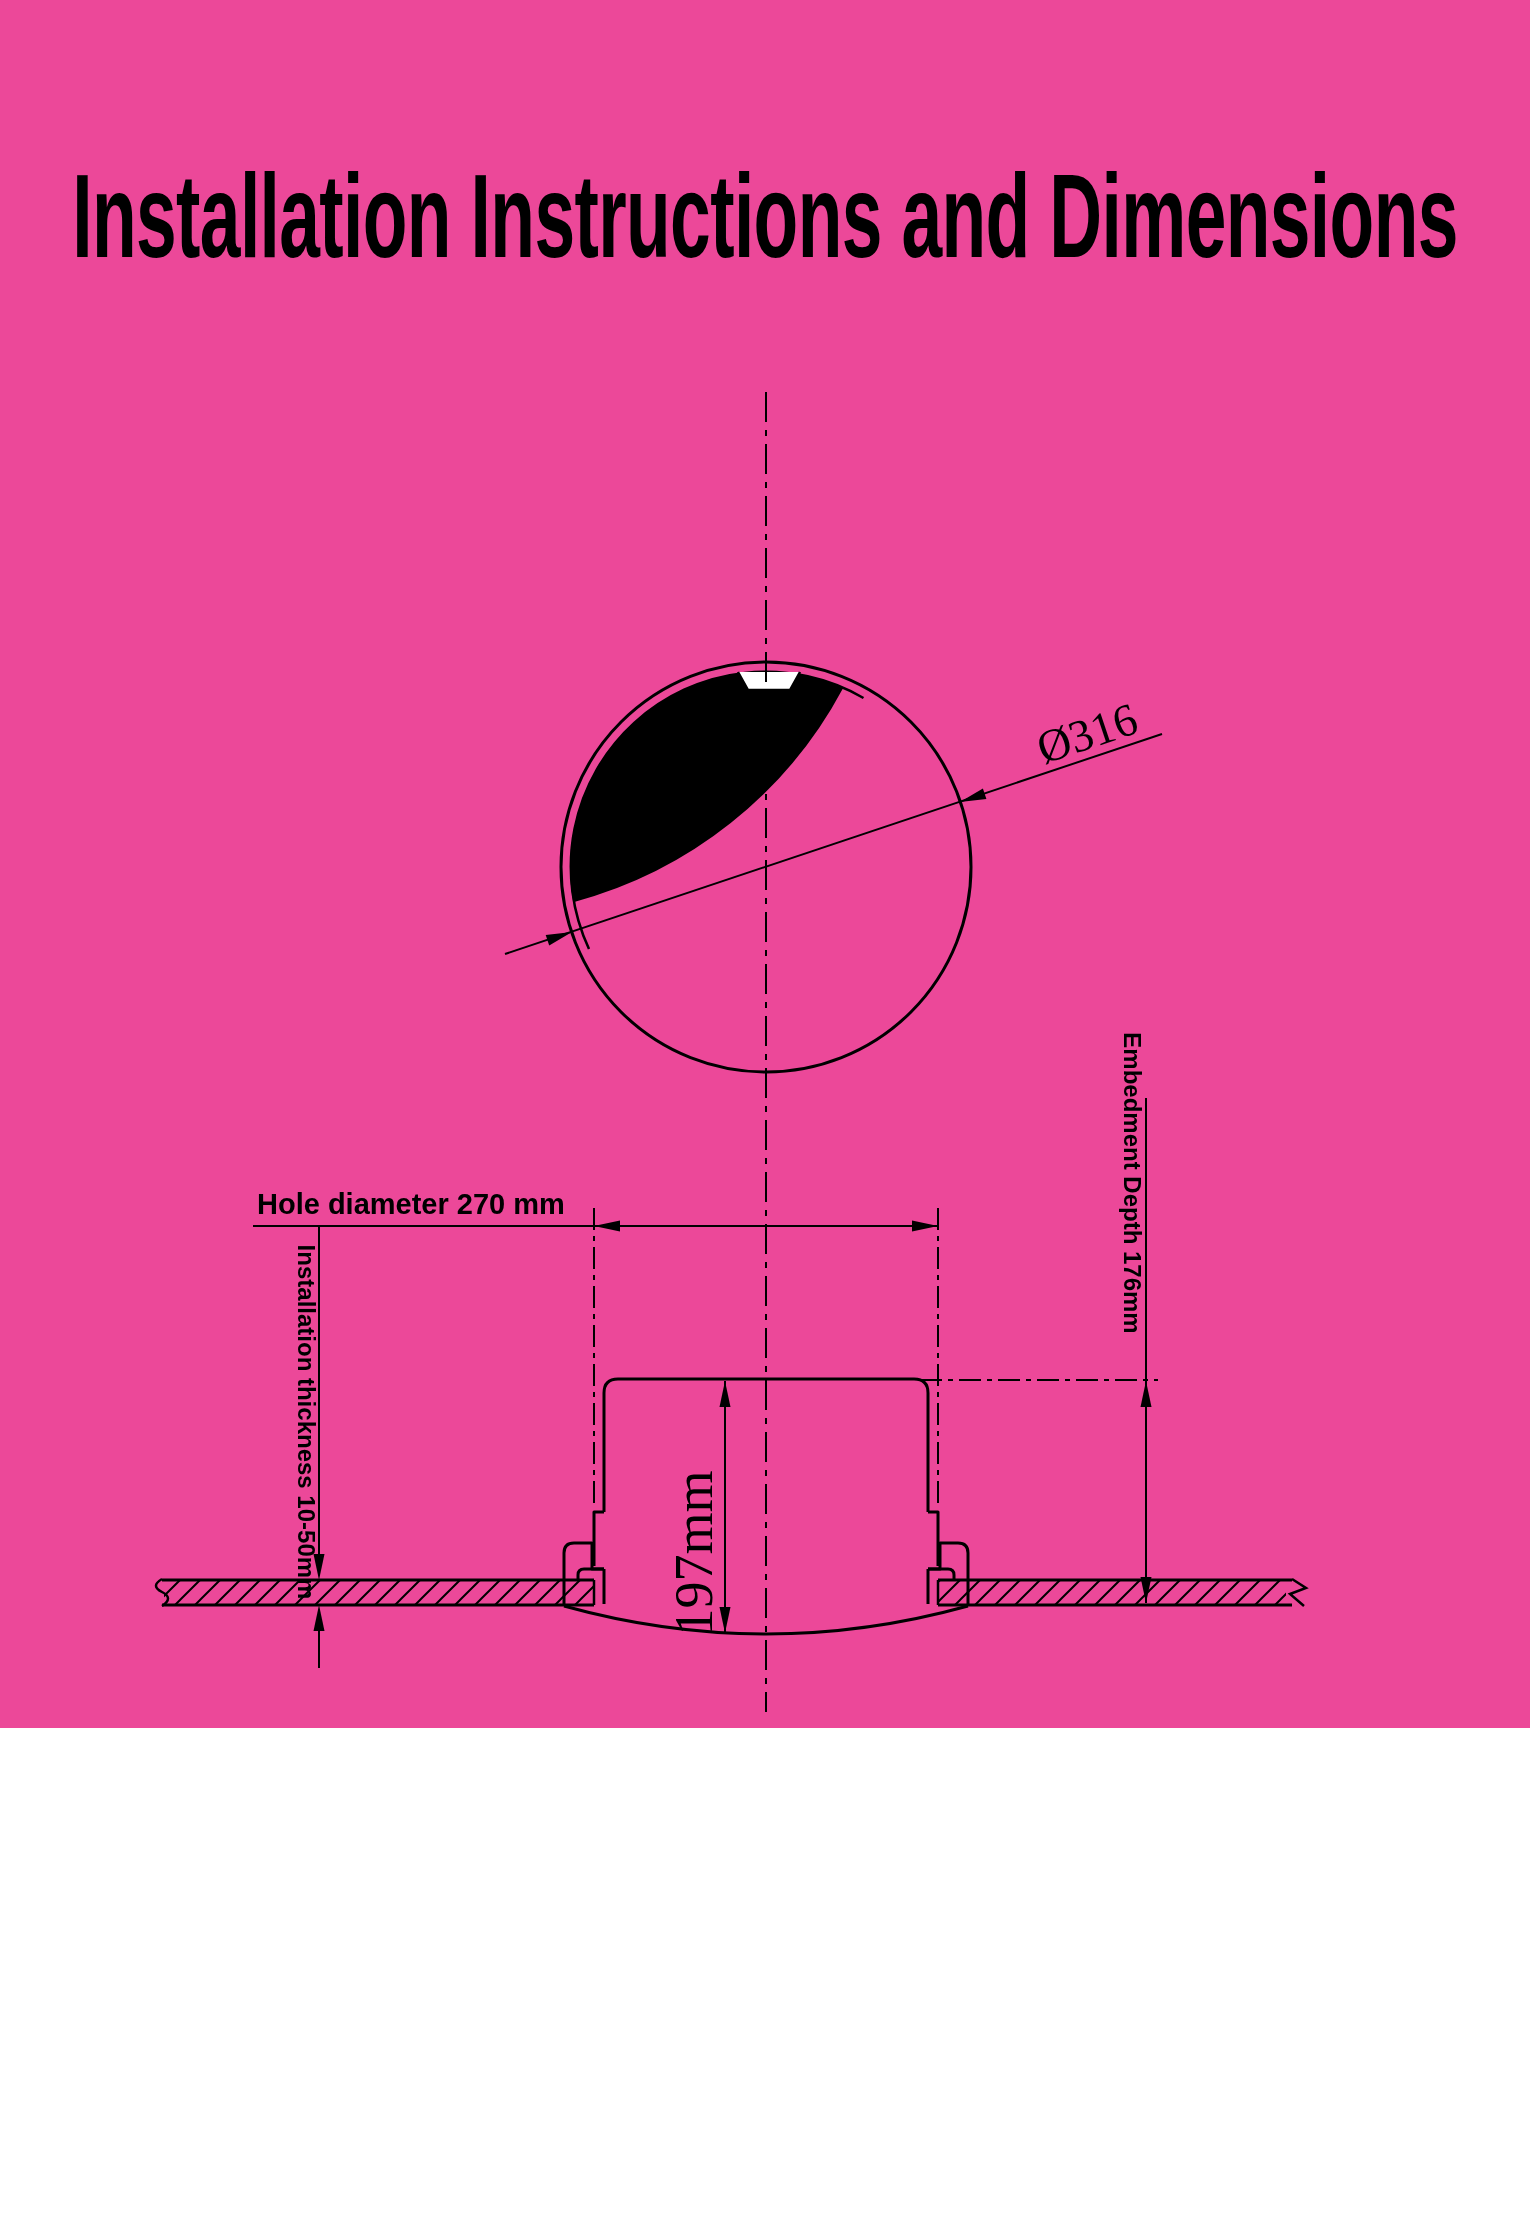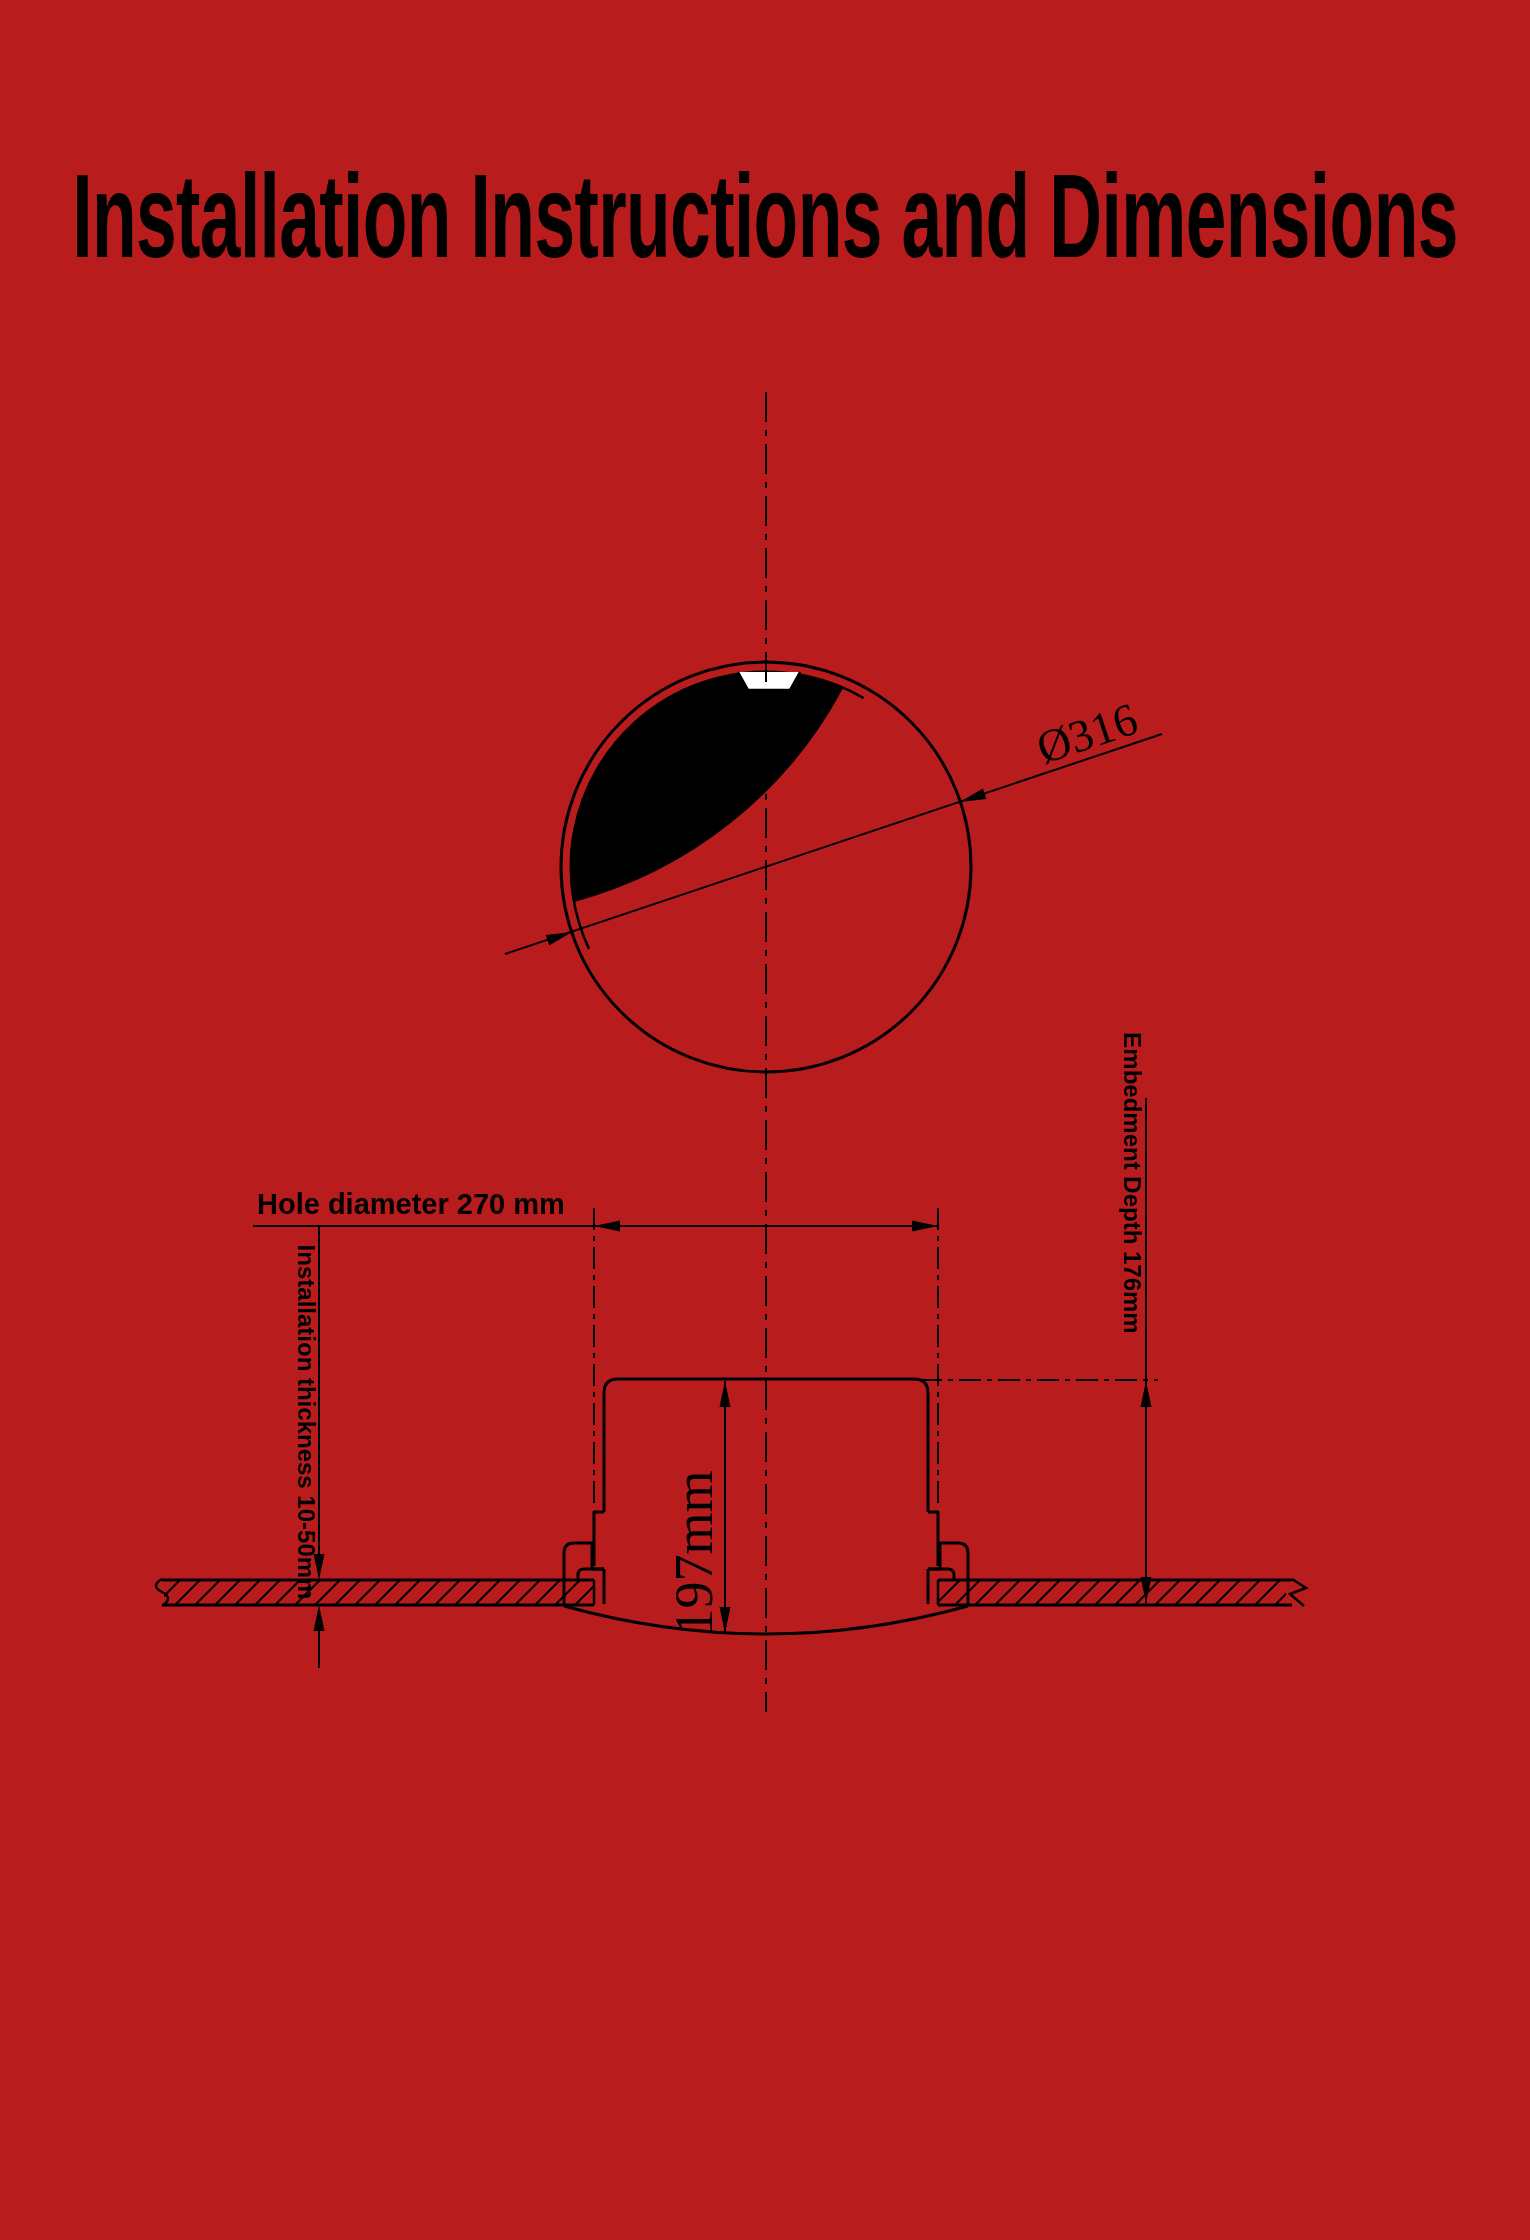--- a/index.html
+++ b/index.html
@@ -1,16 +1,16 @@
 <!DOCTYPE html>
 <html><head>
 <meta charset="utf-8">
 <style>
   html,body{margin:0;padding:0;background:#ffffff;}
-  .page{position:relative;width:1530px;height:2240px;background:#b91c1c;overflow:hidden;}
+  .page{position:relative;width:1530px;height:1728px;background:#ec4899;overflow:hidden;}
   svg{display:block;}
   text{user-select:none;}
   .dim-sans{font-family:"Liberation Sans",sans-serif;font-weight:bold;fill:#000;}
   .dim-serif{font-family:"Liberation Serif","DejaVu Serif",serif;fill:#000;}
   .title-text{font-family:"Liberation Sans",sans-serif;font-weight:bold;fill:#000;letter-spacing:-1px;}
 </style>
 </head>
 <body>
 
 <div class="page">

